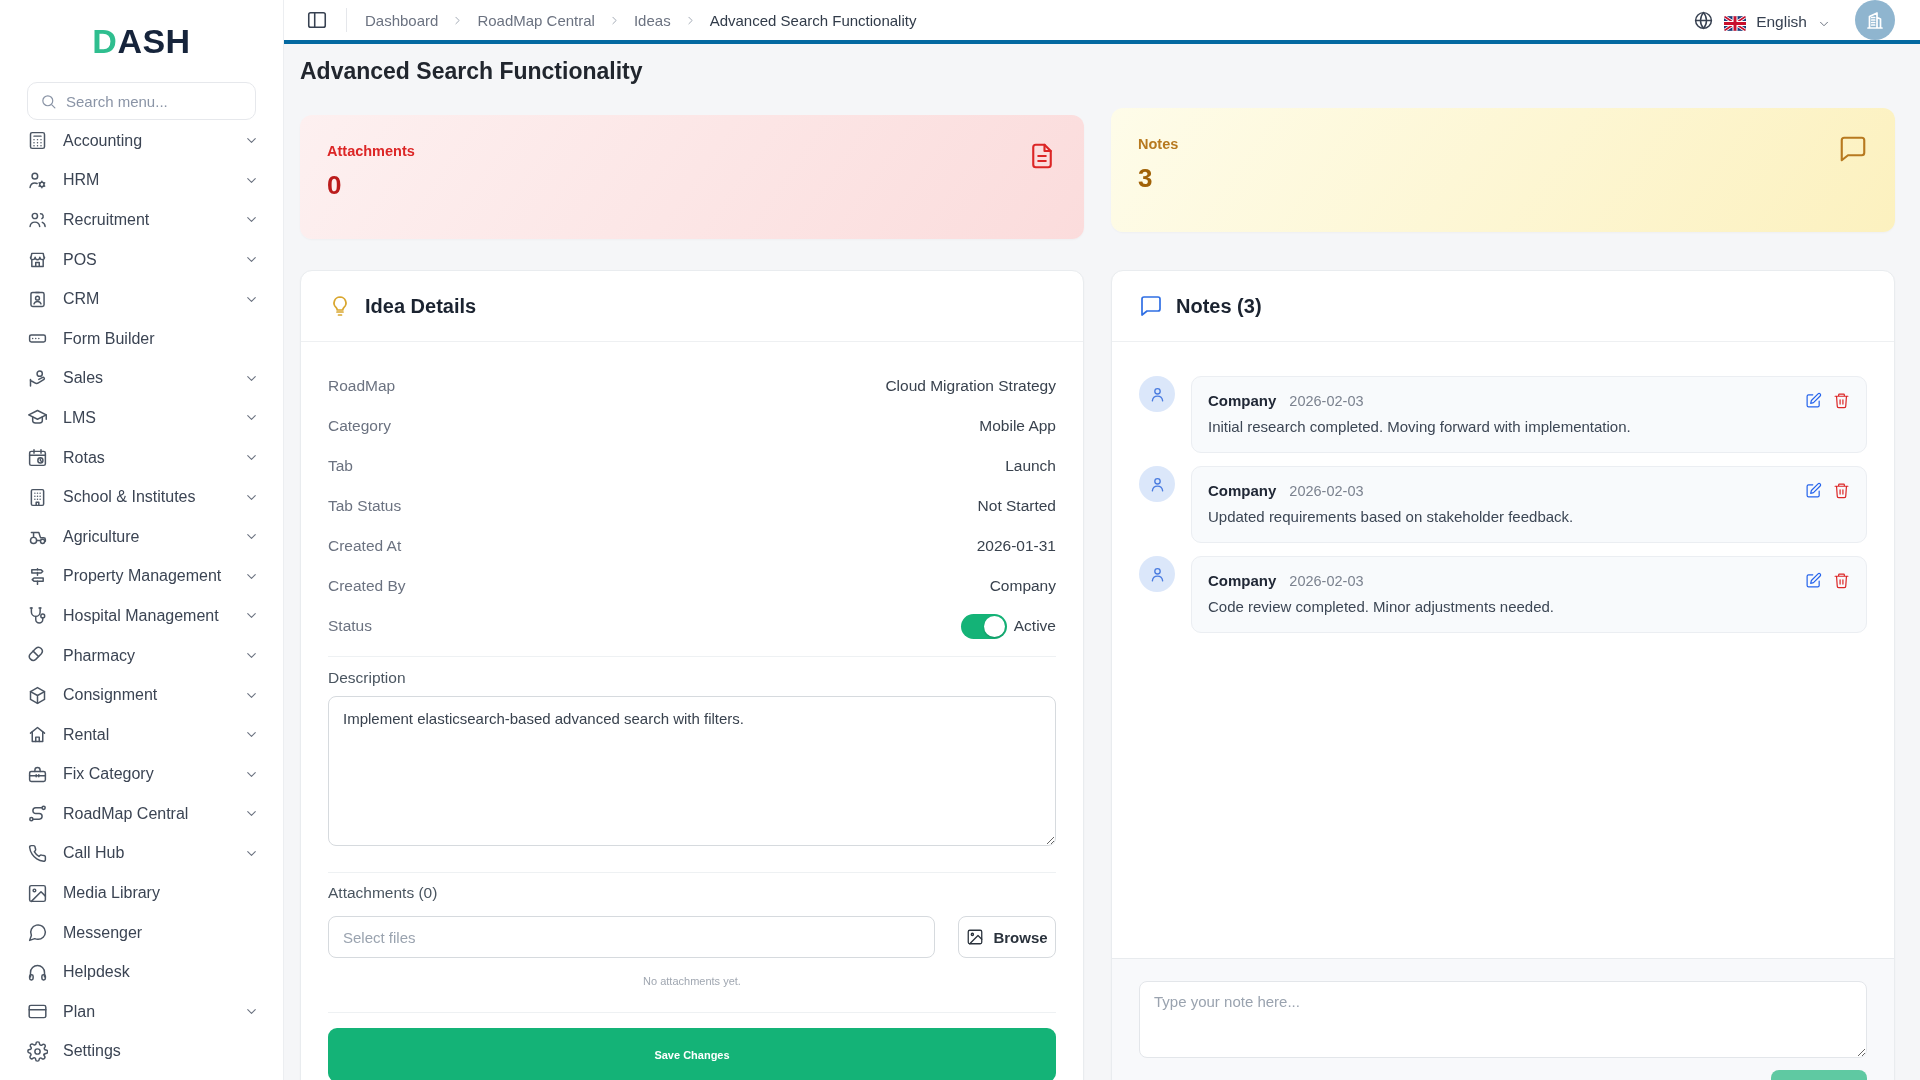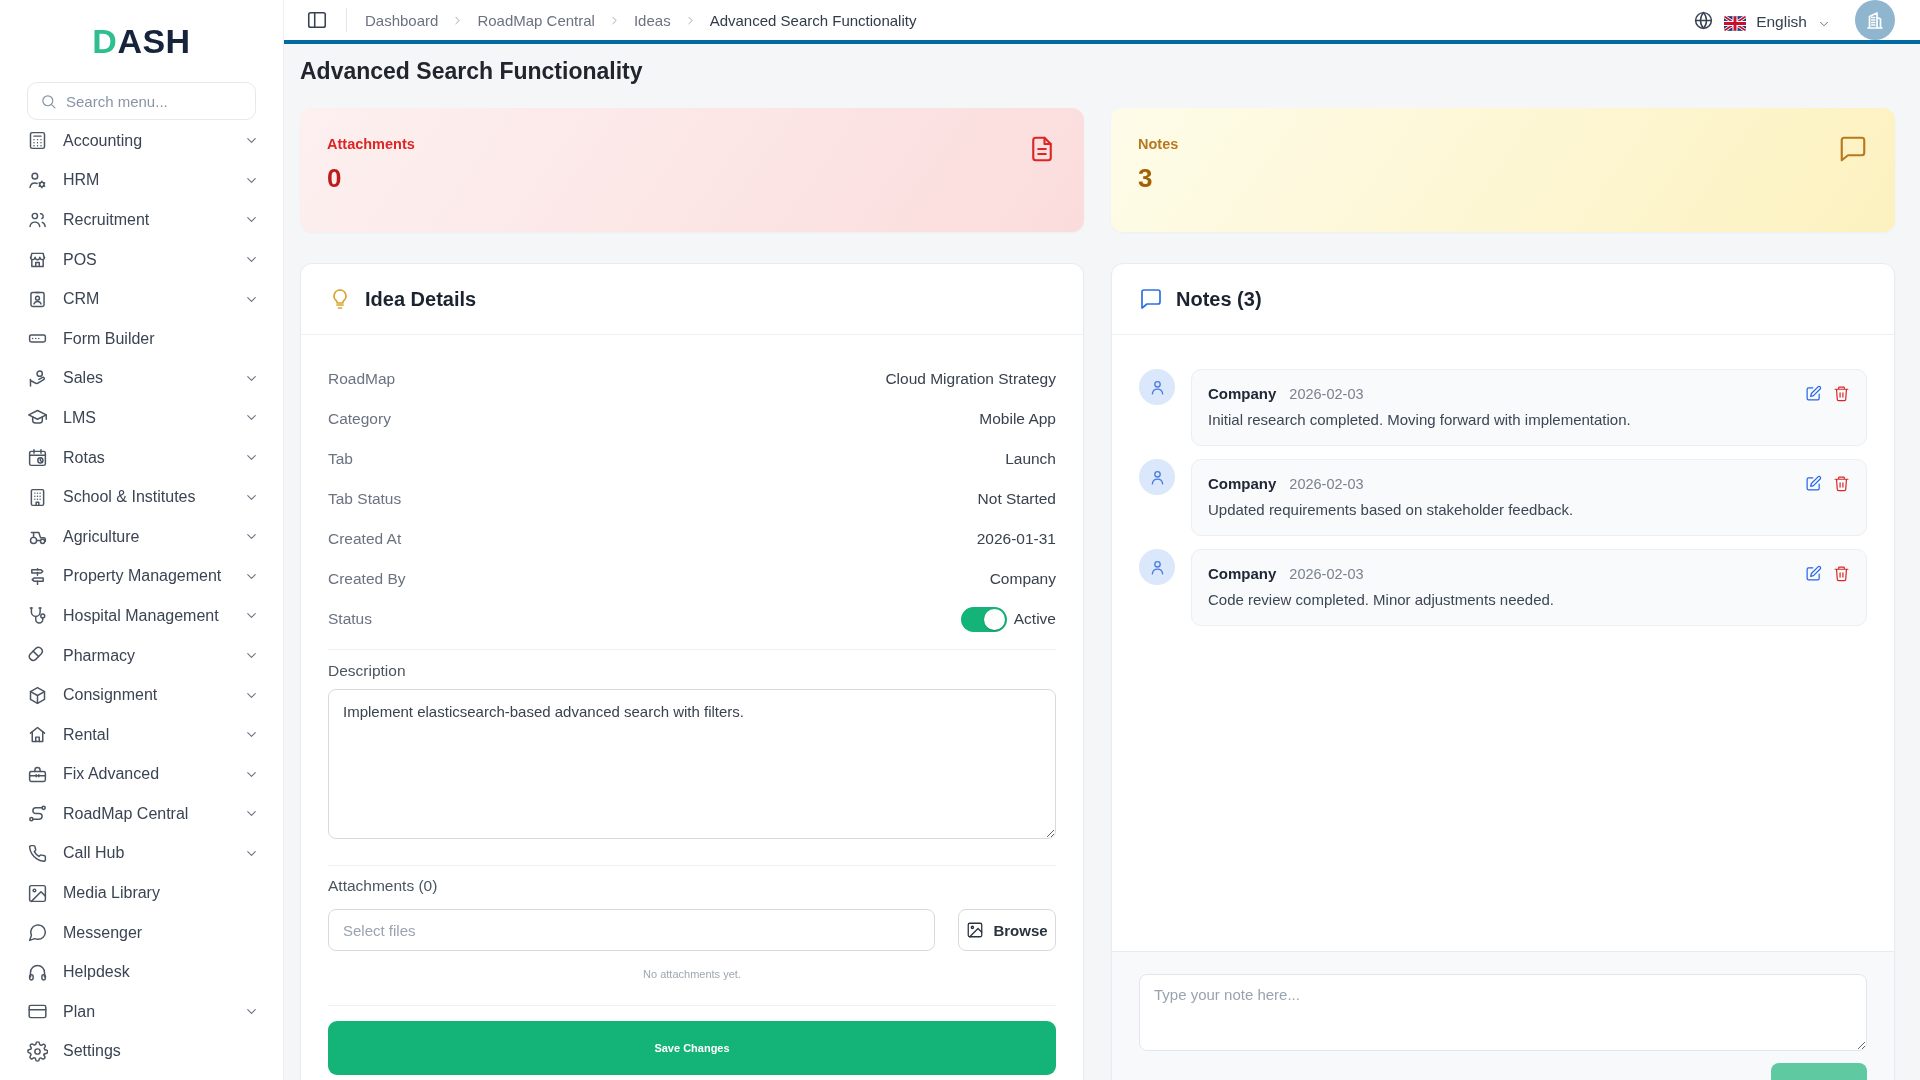--- a/index.html
+++ b/index.html
@@ -48,21 +48,21 @@
   .lang .chev svg { width:14px; height:14px; }
   .avatar { width:40px; height:40px; border-radius:50%; background:#8fb5cf; margin-left:24px; display:flex; align-items:center; justify-content:center; cursor:pointer; }
   .avatar svg { width:24px; height:24px; color:#ffffff; }
 
   .content { flex:1; padding:14px 25px 0 16px; }
   .page-title { font-size:23px; font-weight:700; color:#21262e; margin-bottom:23px; }
   .grid { display:grid; grid-template-columns:1fr 1fr; column-gap:27px; row-gap:31px; align-items:start; }
 
   
   .stat-card { height:124px; border-radius:12px; padding:28px 27px; position:relative; box-shadow:0 1px 2px rgba(0,0,0,.03); }
-  .stat-card.red { background:linear-gradient(125deg,#fdf0f0 0%,#fbdcdc 100%); }
+  .stat-card.red { background:linear-gradient(125deg,#fdf0f0 0%,#fbdcdc 100%);margin-top:7px; }
   .stat-card.yellow { background:linear-gradient(125deg,#fefce9 0%,#fcf1bf 100%); }
   .stat-label { font-size:14.5px; font-weight:600; }
   .red .stat-label { color:#dc2626; }
   .yellow .stat-label { color:#b7791f; }
   .stat-value { font-size:26px; font-weight:800; margin-top:11px; }
   .red .stat-value { color:#bb1c1c; }
   .yellow .stat-value { color:#a16207; }
   .stat-icon { position:absolute; top:26px; right:27px; width:30px; height:30px; }
   .stat-icon svg { width:30px; height:30px; }
   .red .stat-icon { color:#dc2626; }
@@ -373,21 +373,21 @@
           </span>
         </div>
         <div class="nav-item">
           <span class="nic">
             <svg viewBox="0 0 24 24" fill="none" stroke="currentColor" stroke-width="1.7" stroke-linecap="round" stroke-linejoin="round">
               <rect x="3" y="8.5" width="18" height="11.5" rx="2"></rect>
               <path d="M9 8.5V7a3 3 0 016 0v1.5"></path>
               <path d="M3 13.5h18M10.5 12.3v2.4M13.5 12.3v2.4"></path>
             </svg>
           </span>
-          <span class="nlabel">Fix Advanced</span>
+          <span class="nlabel">Fix Category</span>
           <span class="chev">
             <svg viewBox="0 0 24 24" fill="none" stroke="currentColor" stroke-width="1.7" stroke-linecap="round" stroke-linejoin="round">
               <path d="M6 9l6 6 6-6"></path>
             </svg>
           </span>
         </div>
         <div class="nav-item">
           <span class="nic">
             <svg viewBox="0 0 24 24" fill="none" stroke="currentColor" stroke-width="1.7" stroke-linecap="round" stroke-linejoin="round">
               <circle cx="5" cy="18.5" r="1.8"></circle>

